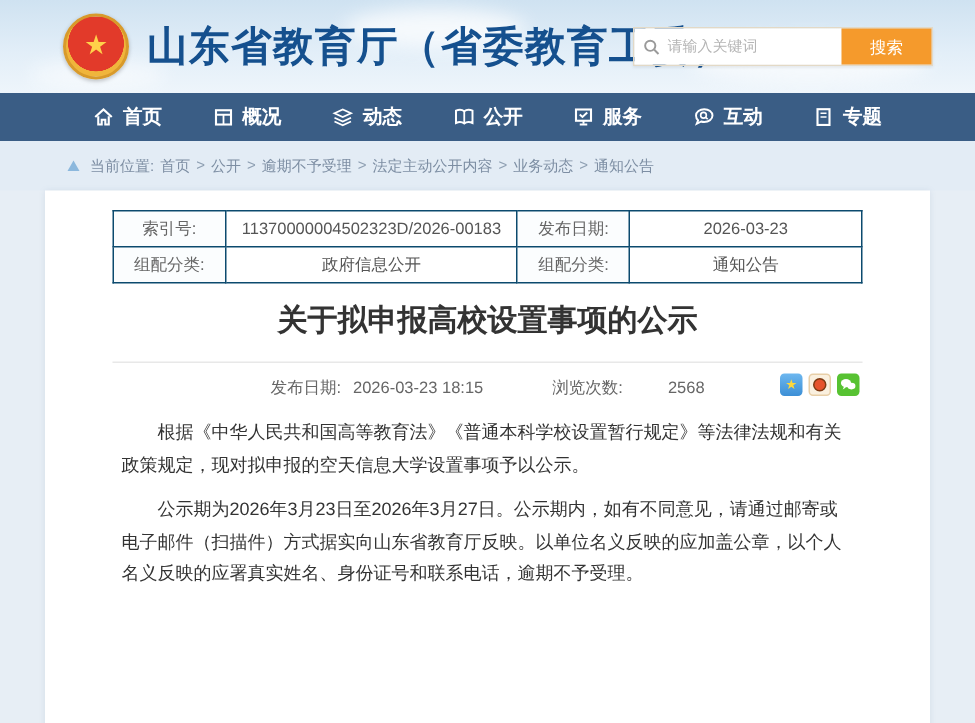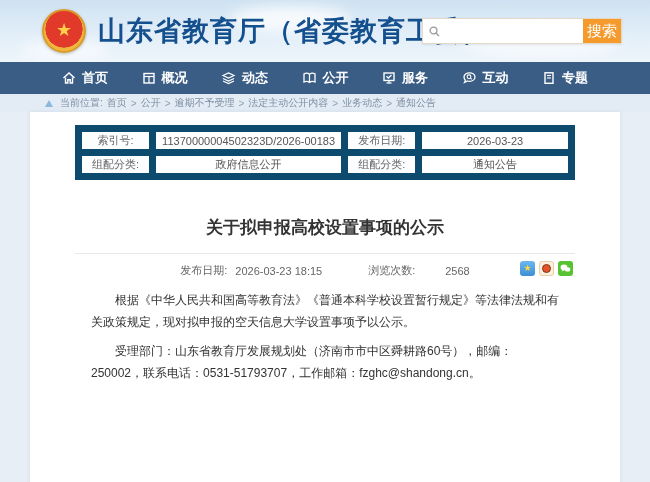--- a/index.html
+++ b/index.html
@@ -23,62 +23,62 @@
   .emblem .star { color:#ffd24a; font-size:18px; line-height:1; margin-top:-2px; }
   .site-title { margin-left:12px; font-size:27px; font-weight:bold; color:#15508e; letter-spacing:1px; }
 
   .search-box { position:absolute; right:28px; top:18px; display:flex; width:200px; height:26px;
     border:1px solid #e3d9c6; box-shadow:0 1px 2px rgba(0,0,0,.08); }
   .search-field { flex:1; display:flex; align-items:center; background:#ffffff; padding:0 6px; gap:5px; }
   .search-field svg { flex-shrink:0; }
   .search-field input { border:none; outline:none; width:100%; font-size:10px; color:#333;
     font-family:"Liberation Sans","DejaVu Sans",sans-serif; }
   .search-field input::placeholder { color:#b5b5b5; }
-  .search-btn { width:38px; background:#f59a2c; color:#fff; font-size:15px; border:none;
+  .search-btn { width:60px; background:#f59a2c; color:#fff; font-size:11px; border:none;
     cursor:pointer; font-family:"Liberation Sans","DejaVu Sans",sans-serif; }
 
   
   .navbar { height:32px; background:#3a5d85; display:flex; align-items:center;
     justify-content:space-between; padding:0 62px; }
   .nav-item { display:flex; align-items:center; gap:6px; color:#ffffff; font-size:13px;
     font-weight:bold; cursor:pointer; white-space:nowrap; }
   .nav-item svg { display:block; }
 
   
-  .crumb-bar { height:18px; display:flex; align-items:center; padding-left:44px;
+  .crumb-bar { height:33px; display:flex; align-items:center; padding-left:44px;
     font-size:10px; color:#7d8ea3; background:#e3ecf5; gap:4px; }
   .crumb-bar .seg { cursor:pointer; }
   .crumb-sep { color:#8fa0b3; }
 
   
   .card { position:relative; margin:0 30px; background:#ffffff; height:424px;
     padding:13px 45px 0 45px; box-shadow:0 0 4px rgba(100,130,160,.15); }
 
   table.info { width:100%; border-collapse:collapse; font-size:11px; color:#555; }
-  table.info td { border:7px solid #0c4a6e; height:24px; text-align:center; padding:0 4px; }
+  table.info td { border:1px solid #0c4a6e; height:24px; text-align:center; padding:0 4px; }
   td.lbl { width:15%; background:#fbfdfe; color:#666; }
   td.val-wide { width:39%; }
   td.val { width:31%; }
 
-  .doc-title { margin-top:36px; text-align:center; font-size:17px; font-weight:bold; color:#333; }
+  .doc-title { margin-top:11px; text-align:center; font-size:20px; font-weight:bold; color:#333; }
   .meta-rule { margin-top:14px; border-top:1px solid #e8e8e8; }
   .meta-row { position:relative; display:flex; justify-content:center; align-items:center;
     gap:8px; margin-top:9px; font-size:11px; color:#666; }
   .meta-row .gap { width:30px; }
   .share { position:absolute; right:2px; top:-2px; display:flex; gap:4px; }
   .share .chip { width:15px; height:15px; border-radius:3px; display:flex; align-items:center;
     justify-content:center; cursor:pointer; font-size:9px; line-height:1; }
   .chip.qzone { background:linear-gradient(180deg,#6db7ef,#3c8fd6); color:#ffd83b; }
   .chip.weibo { background:#faf0df; border:1px solid #e8cfa8; }
   .chip.weibo .eye { width:9px; height:9px; border-radius:50%; background:#e6532d;
     border:1.5px solid #7c3a13; }
   .chip.wechat { background:#57c232; }
 
   .body-text { margin-top:12px; }
-  .body-text p { font-size:12px; color:#333; line-height:1.8; text-indent:2em; margin:8px 16px; }
+  .body-text p { font-size:12px; color:#333; line-height:1.8; text-indent:2em; margin:8px 6px; }
 
   .attachment { margin-top:18px; font-size:12px; color:#333; text-indent:2em; }
   .attachment a { color:#2b32cf; text-decoration:underline; cursor:pointer; }
 </style>
 </head>
 <body>
 
 <div class="sky-header">
   <div class="cloud c1"></div>
   <div class="cloud c2"></div>
@@ -87,20 +87,21 @@
     <div class="emblem">
       <span class="star">★</span>
     </div>
     <div class="site-title">山东省教育厅（省委教育工委）</div>
     <div class="search-box">
       <div class="search-field">
         <svg width="11" height="11" viewBox="0 0 11 11">
           <circle cx="4.5" cy="4.5" r="3.4" fill="none" stroke="#9a9a9a" stroke-width="1.3"></circle>
           <line x1="7.2" y1="7.2" x2="10" y2="10" stroke="#9a9a9a" stroke-width="1.3"></line>
         </svg>
+        <input type="text" placeholder="请输入关键词" style="">
       </div>
       <button class="search-btn">搜索</button>
     </div>
   </div>
 </div>
 
 <div class="navbar">
   <div class="nav-item">
     <svg width="14" height="14" viewBox="0 0 14 14">
       <path d="M1.5 7 L7 2 L12.5 7" fill="none" stroke="#fff" stroke-width="1.5"></path>
@@ -216,17 +217,17 @@
           <ellipse cx="4" cy="3.4" rx="3.4" ry="2.8" fill="#fff"></ellipse>
           <ellipse cx="7.6" cy="5.4" rx="2.7" ry="2.2" fill="#fff"></ellipse>
           <path d="M2.6 5.8 L1.8 7.6 L4 6.4 Z" fill="#fff"></path>
         </svg>
       </div>
     </div>
   </div>
 
   <div class="body-text">
     <p>根据《中华人民共和国高等教育法》《普通本科学校设置暂行规定》等法律法规和有关政策规定，现对拟申报的空天信息大学设置事项予以公示。</p>
-    <p>受理部门：山东省教育厅发展规划处（济南市市中区舜耕路60号），邮编：250002，联系电话：0531-51793707，工作邮箱：fzghc@shandong.cn。</p>
+    <p>公示期为2026年3月23日至2026年3月27日。公示期内，如有不同意见，请通过邮寄或电子邮件（扫描件）方式据实向山东省教育厅反映。以单位名义反映的应加盖公章，以个人名义反映的应署真实姓名、身份证号和联系电话，逾期不予受理。</p>
   </div>
 
 
 </div>
 
 </body></html>

